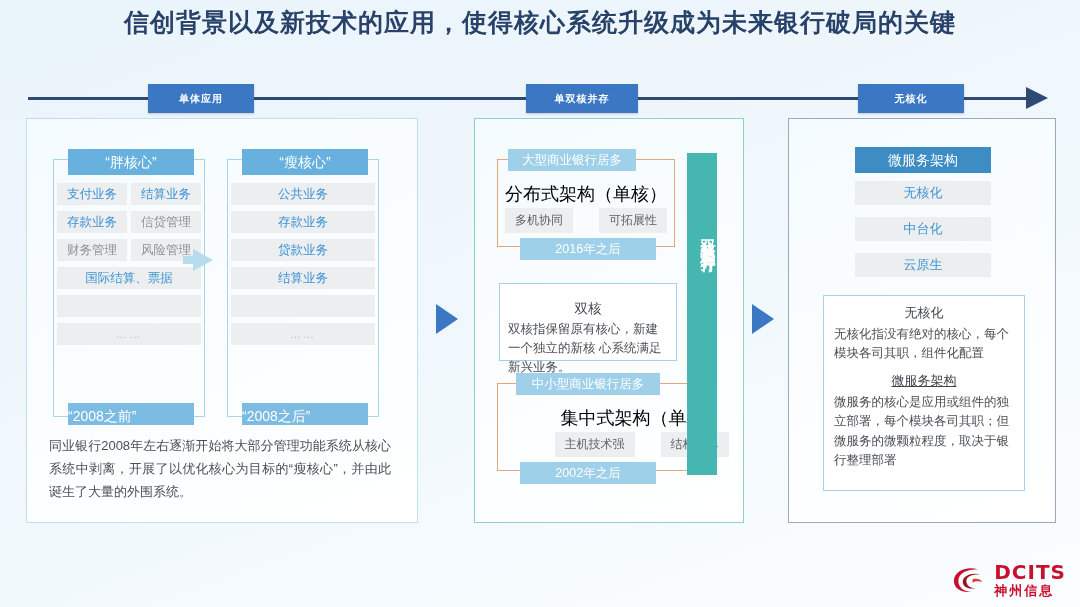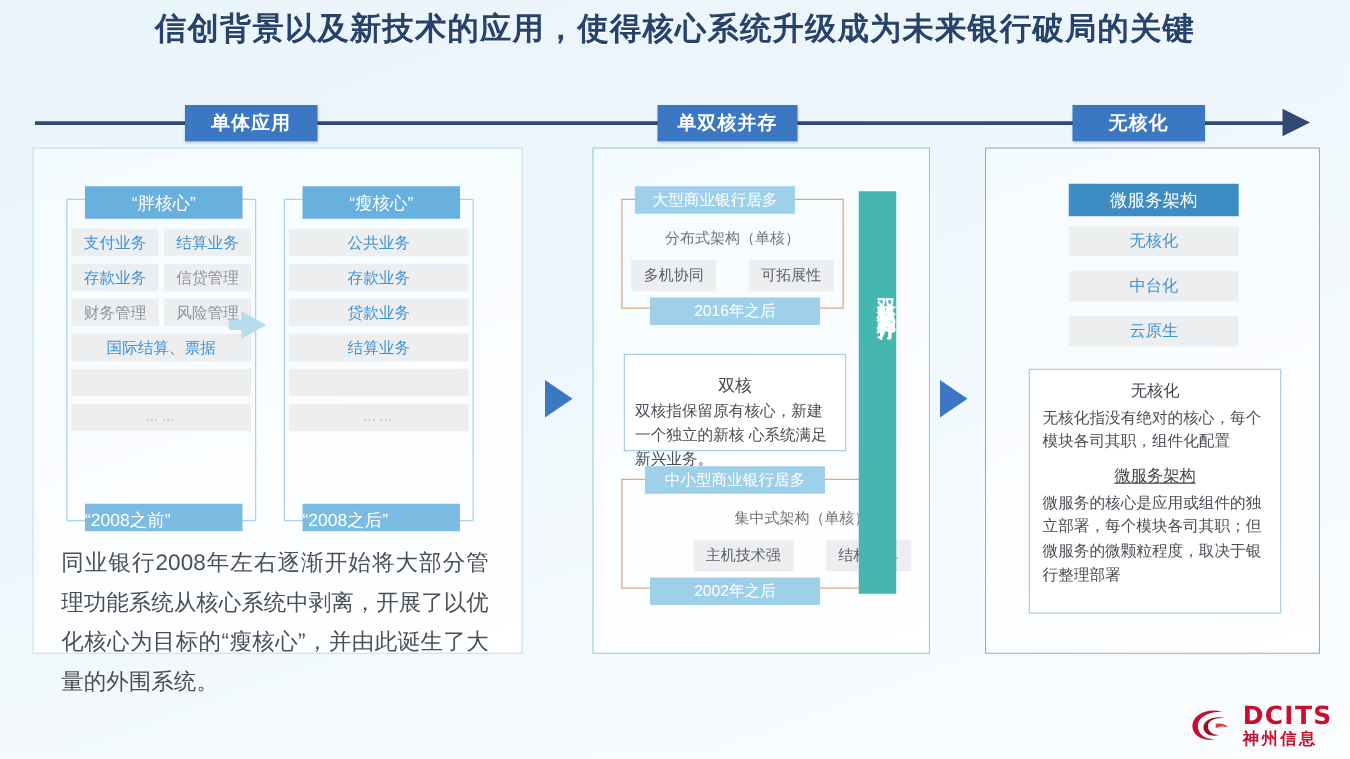--- a/index.html
+++ b/index.html
@@ -25,21 +25,21 @@
   .tl-line{
     position:absolute;left:0;top:13px;width:1000px;height:3px;background:#2e4a73;
   }
   .tl-arrow{
     position:absolute;left:998px;top:3px;width:0;height:0;
     border-top:11px solid transparent;border-bottom:11px solid transparent;
     border-left:22px solid #2e4a73;
   }
   .tl-chip{
     position:absolute;top:0px;height:29px;line-height:29px;
-    background:#3b77c2;color:#ffffff;font-size:15px;font-weight:bold;
+    background:#3b77c2;color:#ffffff;font-size:10px;font-weight:bold;
     text-align:center;letter-spacing:1px;
     box-shadow:0 1px 2px rgba(0,0,0,.18);
   }
   .tl-chip.c1{left:120px;width:106px;}
   .tl-chip.c2{left:498px;width:112px;}
   .tl-chip.c3{left:830px;width:106px;}
 
   
   .panel{position:absolute;top:118px;height:403px;}
   .panel-inner{
@@ -86,31 +86,31 @@
     position:absolute;left:166px;top:130px;width:0;height:0;
     border-top:11px solid transparent;border-bottom:11px solid transparent;
     border-left:20px solid #b6dced;z-index:4;
   }
   .p1-arrow-tail{
     position:absolute;left:156px;top:137px;width:12px;height:8px;background:#b6dced;z-index:4;
   }
 
   .p1-note{
     position:absolute;left:22px;top:316px;width:342px;
-    font-size:18px;line-height:1.75;color:#4a4f56;text-align:justify;
+    font-size:13px;line-height:1.75;color:#4a4f56;text-align:justify;
   }
 
   
   .ob{position:absolute;border:1.5px solid #e0a878;}
   .ob-head,.ob-foot{
     position:absolute;height:22px;line-height:22px;text-align:center;
     color:#ffffff;font-size:12.5px;background:#9fd0ea;z-index:3;white-space:nowrap;
   }
   .ob-sub{
-    position:absolute;width:100%;text-align:center;font-size:12px;color:#737373;
+    position:absolute;width:100%;text-align:center;font-size:18px;color:#000000;
   }
   .ob-tags{position:absolute;width:100%;display:flex;justify-content:center;gap:26px;}
   .ob-tag{
     background:#eceef0;color:#5d6168;font-size:12px;
     padding:4px 10px;white-space:nowrap;
   }
 
   #ob-top{left:22px;top:40px;width:176px;height:86px;}
   #ob-top .ob-head{left:10px;top:-11px;width:128px;}
   #ob-top .ob-sub{top:22px;}

